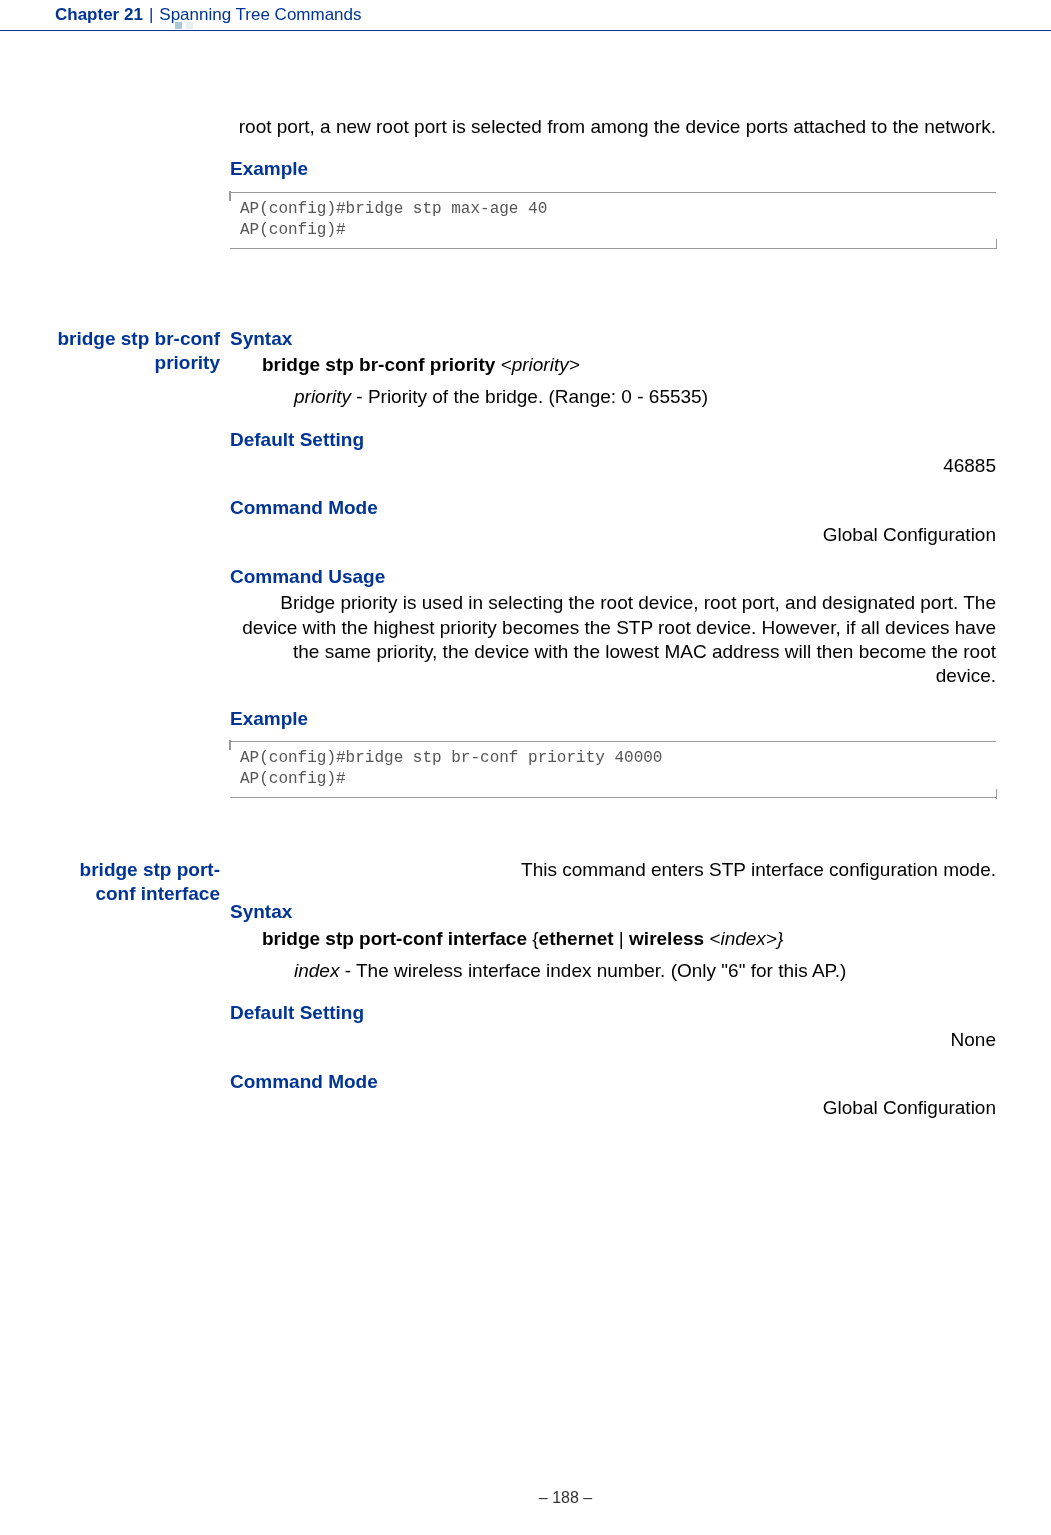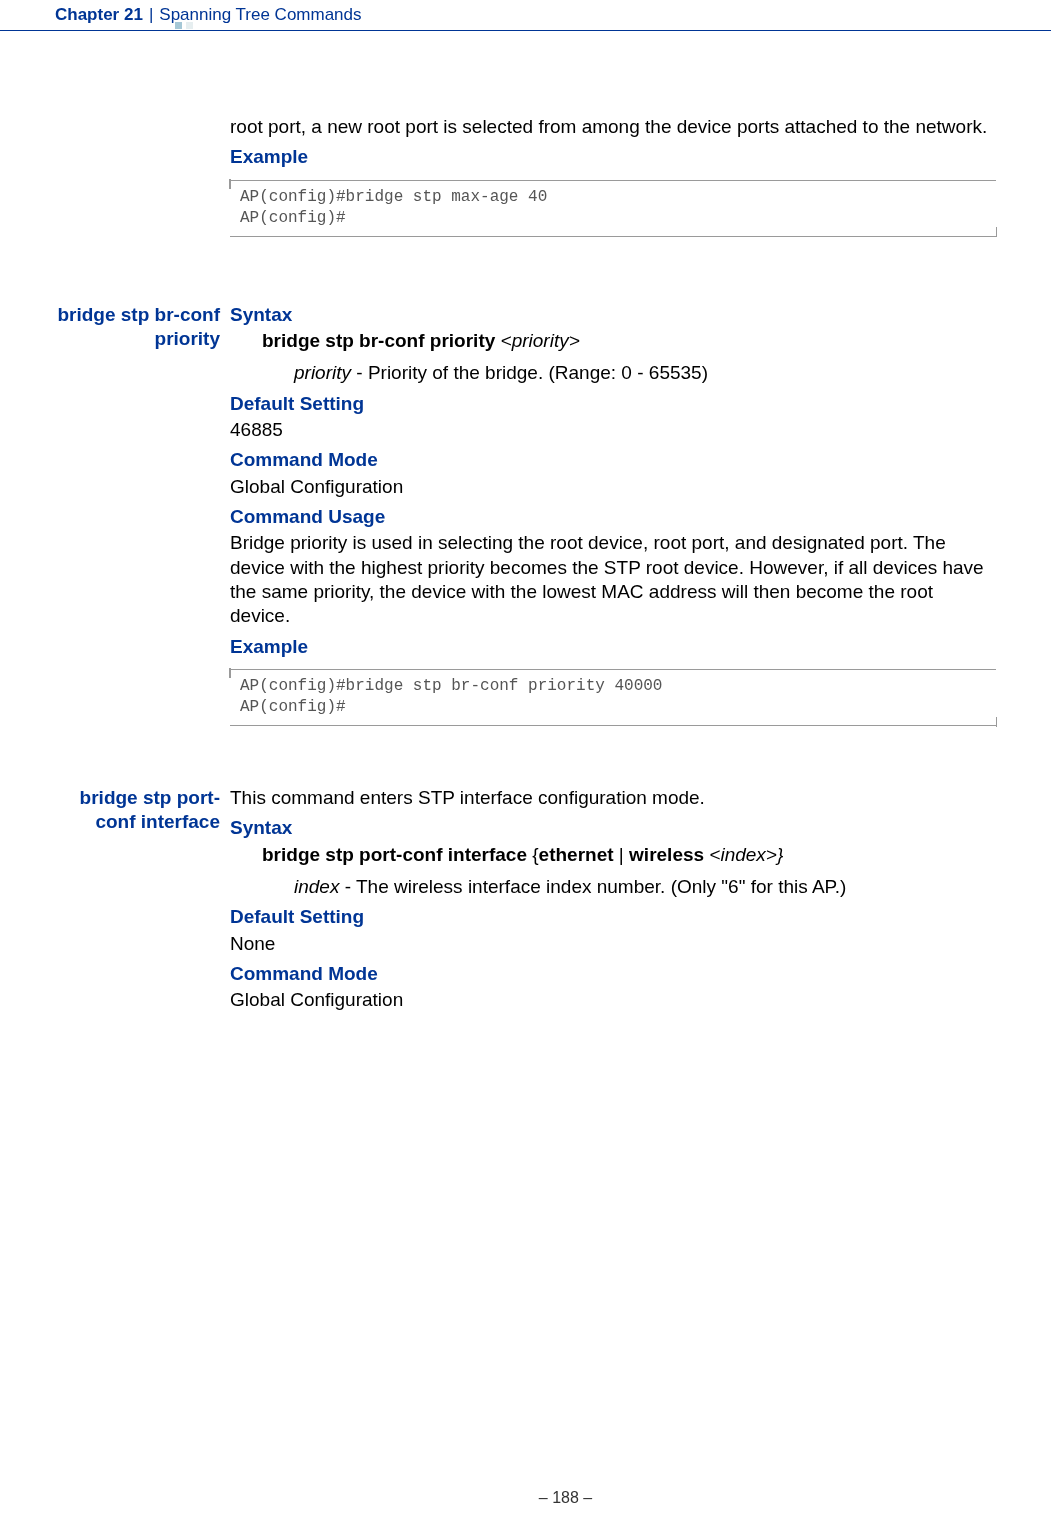--- a/index.html
+++ b/index.html
@@ -87,25 +87,26 @@
     text-align: right;
     color: #003595;
     font-weight: 700;
     font-size: 19px;
     line-height: 1.25;
   }
   .h-blue {
     color: #003595;
     font-weight: 700;
     font-size: 19px;
-    margin-top: 6px;
+    margin-top: 18px;
     margin-bottom: 2px;
   }
   .para {
     margin-bottom: 0px;
+    text-align: right;
   }
   .indent1 { margin-left: 32px; }
   .indent2 { margin-left: 64px; }
   .bold { font-weight: 700; }
   .italic { font-style: italic; }
   .gap-big { height: 60px; }
   .code-block {
     border-top: 1.5px solid #9a9a9a;
     border-bottom: 1.5px solid #9a9a9a;
     position: relative;

